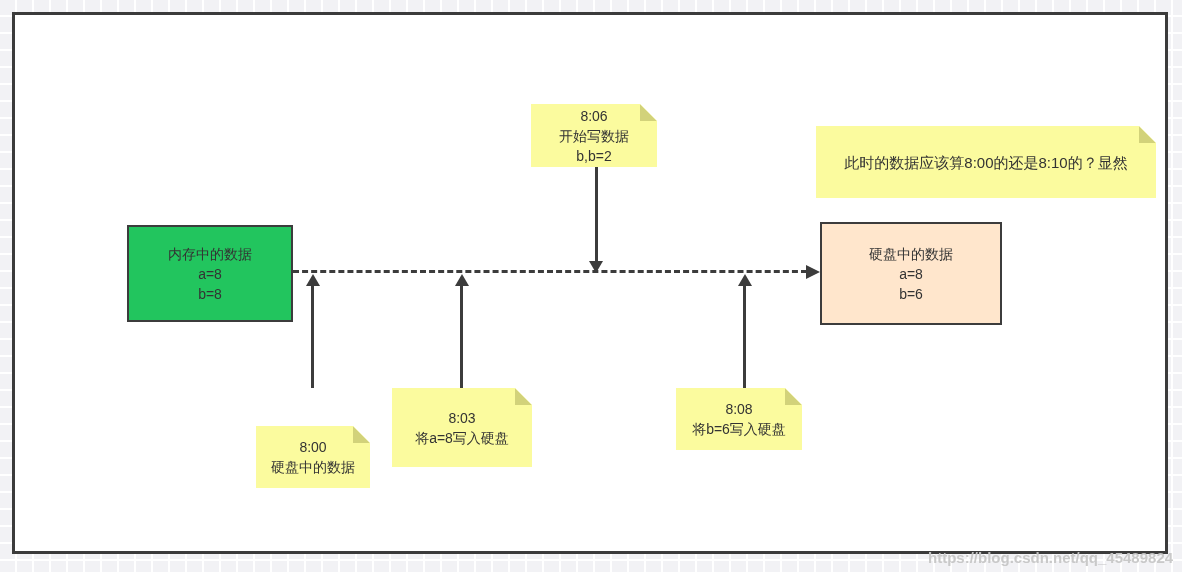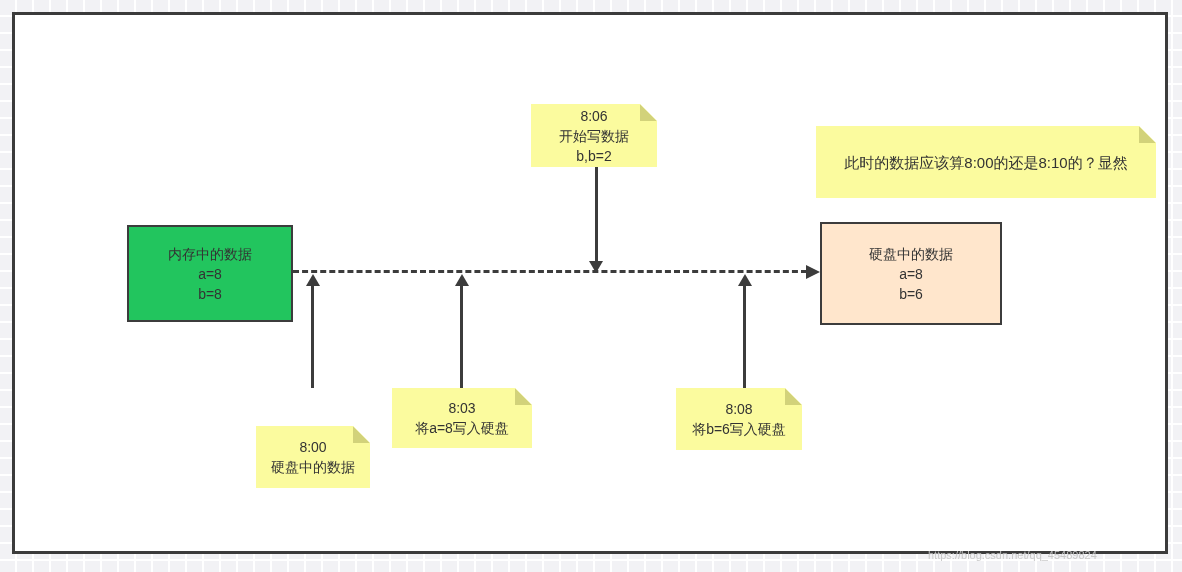--- a/index.html
+++ b/index.html
@@ -48,40 +48,41 @@
   }
   .note .fold {
     position: absolute; top: 0; right: 0;
     width: 17px; height: 17px;
     background: #d2d27a;
     clip-path: polygon(0 0, 100% 100%, 0 100%);
   }
   #note-806  { left: 531px; top: 104px; width: 126px; height: 63px; }
   #note-comment { left: 816px; top: 126px; width: 340px; height: 72px; font-size: 15px; line-height: 23px; }
   #note-800  { left: 256px; top: 388px; width: 114px; height: 62px; margin-top: 38px; }
-  #note-803  { left: 392px; top: 388px; width: 140px; height: 60px; }
+  #note-803  { left: 392px; top: 388px; width: 140px; height: 79px; }
   #note-808  { left: 676px; top: 388px; width: 126px; height: 62px; }
 
   .dashed-line {
     position: absolute;
     border-top: 3px dashed #3c3c3c;
   }
   .vline { position: absolute; width: 3px; background: #3c3c3c; }
   .arrowhead { position: absolute; width: 0; height: 0; }
   .arrowhead.right { border-top: 7px solid transparent; border-bottom: 7px solid transparent; border-left: 14px solid #3c3c3c; }
   .arrowhead.down  { border-left: 7px solid transparent; border-right: 7px solid transparent; border-top: 12px solid #3c3c3c; }
   .arrowhead.up    { border-left: 7px solid transparent; border-right: 7px solid transparent; border-bottom: 12px solid #3c3c3c; }
 
   #watermark {
     position: absolute;
     left: 928px; top: 549px;
-    font-size: 11px;
+    font-size: 15px;
     color: rgba(198,198,198,0.95);
     white-space: nowrap;
     z-index: 5;
+    font-weight: bold;
   }
 </style>
 </head>
 <body>
 
 <div id="canvas"></div>
 
 <div id="stage">
 
   <div class="dashed-line" style="left:293px; top:270px; width:514px;"></div>

